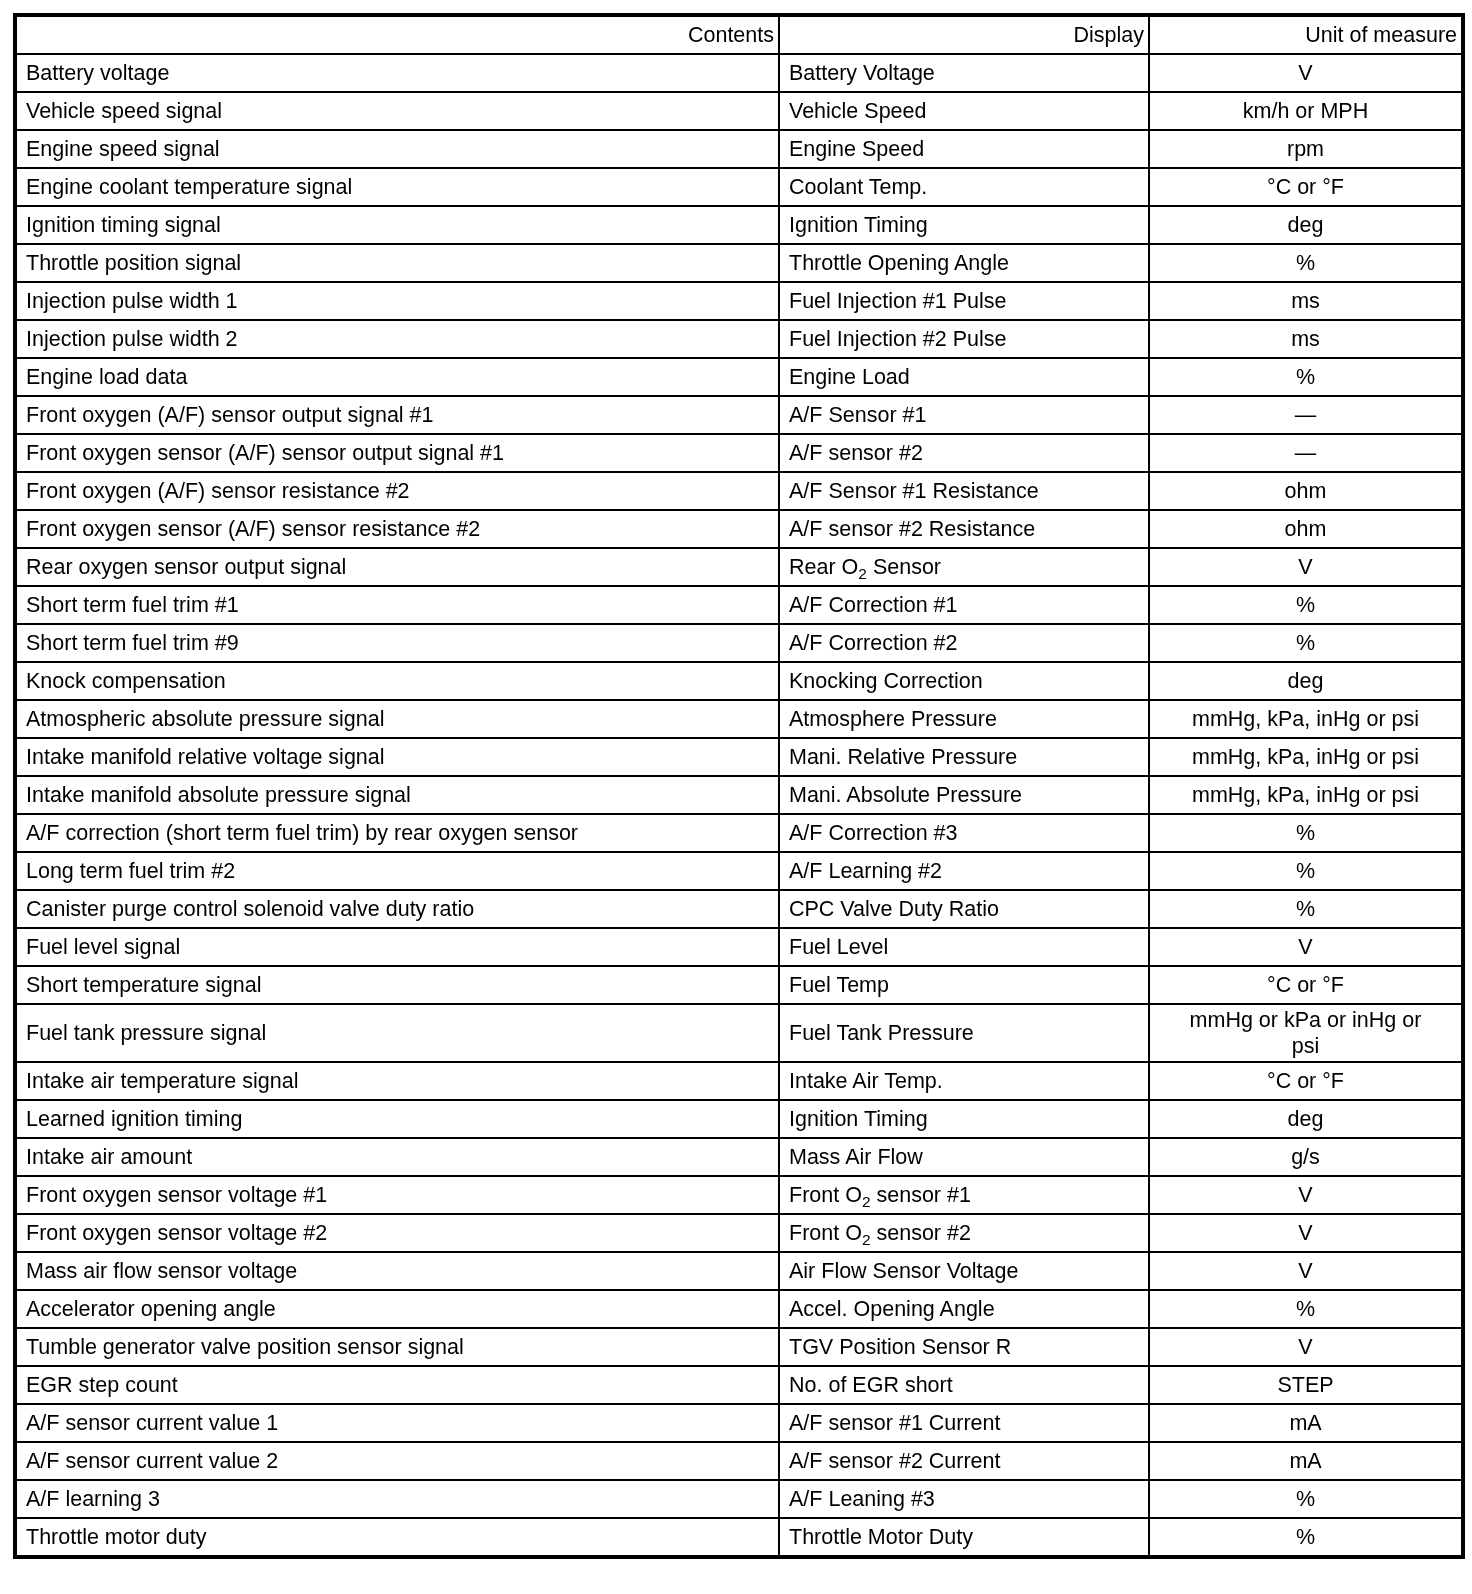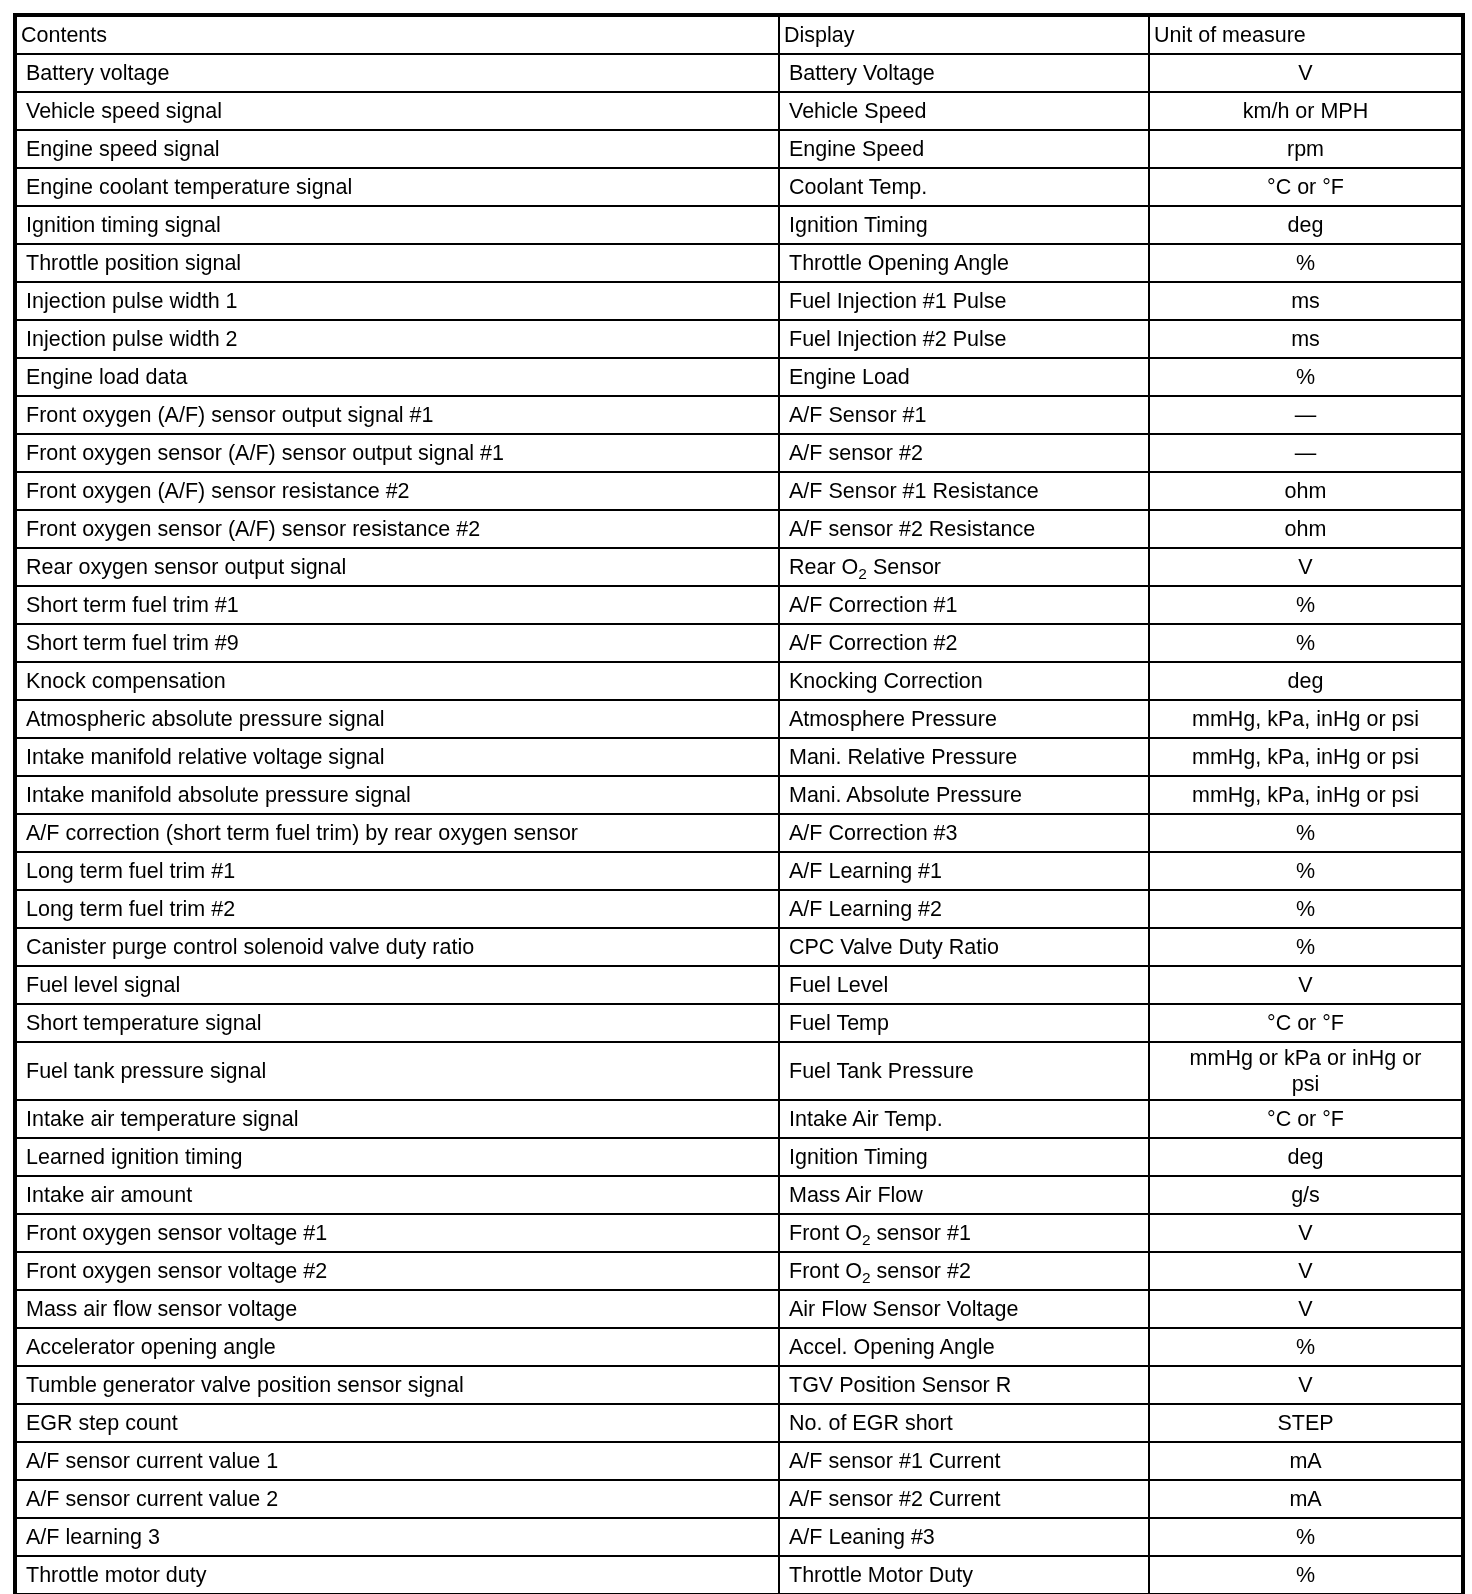--- a/index.html
+++ b/index.html
@@ -23,21 +23,21 @@
     border: 2px solid #000000;
     font-size: 21.5px;
     font-weight: normal;
     line-height: 1.22;
     height: 32px;
     padding: 2px 9px;
     vertical-align: middle;
     overflow: hidden;
   }
   thead th {
-    text-align: left;
+    text-align: right;
     padding: 2px 4px;
   }
   td.col-contents, td.col-display {
     text-align: left;
   }
   td.col-unit {
     text-align: center;
     white-space: pre-line;
   }
   td sub {
@@ -161,25 +161,20 @@
         <td class="col-contents">Intake manifold absolute pressure signal</td>
         <td class="col-display">Mani. Absolute Pressure</td>
         <td class="col-unit">mmHg, kPa, inHg or psi</td>
       </tr>
       <tr>
         <td class="col-contents">A/F correction (short term fuel trim) by rear oxygen sensor</td>
         <td class="col-display">A/F Correction #3</td>
         <td class="col-unit">%</td>
       </tr>
       <tr>
-        <td class="col-contents">Long term fuel trim #1</td>
-        <td class="col-display">A/F Learning #1</td>
-        <td class="col-unit">%</td>
-      </tr>
-      <tr>
         <td class="col-contents">Long term fuel trim #2</td>
         <td class="col-display">A/F Learning #2</td>
         <td class="col-unit">%</td>
       </tr>
       <tr>
         <td class="col-contents">Canister purge control solenoid valve duty ratio</td>
         <td class="col-display">CPC Valve Duty Ratio</td>
         <td class="col-unit">%</td>
       </tr>
       <tr>

